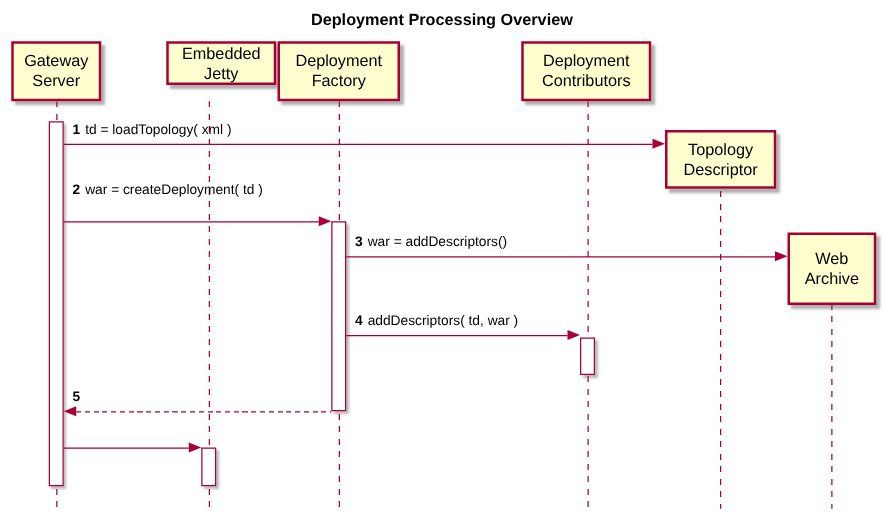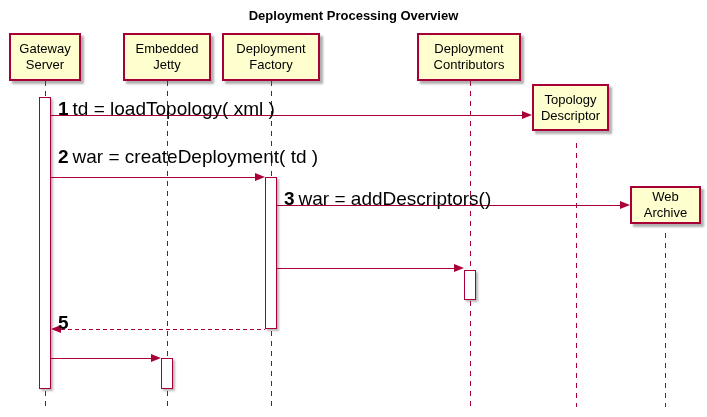--- a/index.html
+++ b/index.html
@@ -25,21 +25,21 @@
     position:absolute;width:12px;background:#ffffff;border:1px solid #A80036;
     box-shadow:2px 2px 2px rgba(80,80,80,0.4);z-index:2;box-sizing:border-box;
   }
   .mline{position:absolute;height:1px;background:#A80036;z-index:4;}
   .mline.dashed{
     background:repeating-linear-gradient(to right,#A80036 0px,#A80036 4px,transparent 4px,transparent 7px);
   }
   .head{position:absolute;width:0;height:0;border-top:4px solid transparent;border-bottom:4px solid transparent;z-index:4;}
   .head.right{border-left:10px solid #A80036;}
   .head.left{border-right:10px solid #A80036;}
-  .mlabel{position:absolute;font-size:19px;z-index:5;white-space:nowrap;}
+  .mlabel{position:absolute;font-size:11px;z-index:5;white-space:nowrap;}
   .mlabel b{font-weight:bold;}
   .mlabel .mtext{margin-left:4px;}
 </style>
 </head>
 <body>
 
 <div class="canvas">
 
   <div class="title">Deployment Processing Overview</div>
 
@@ -52,37 +52,37 @@
 
   <div class="act" style="left:39px;top:97px;height:292px"></div>
   <div class="act" style="left:265px;top:177px;height:152px"></div>
   <div class="act" style="left:464px;top:270px;height:30px"></div>
   <div class="act" style="left:161px;top:358px;height:31px"></div>
 
   <div class="pbox" style="left:9px;top:33px;width:72px;height:48px">
     <span>Gateway
 Server</span>
   </div>
-  <div class="pbox" style="left:123px;top:33px;width:88px;height:48px">
+  <div class="pbox" style="left:133px;top:33px;width:88px;height:35px">
     <span>Embedded
 Jetty</span>
   </div>
   <div class="pbox" style="left:222px;top:33px;width:98px;height:48px">
     <span>Deployment
 Factory</span>
   </div>
   <div class="pbox" style="left:417px;top:33px;width:104px;height:48px">
     <span>Deployment
 Contributors</span>
   </div>
-  <div class="pbox" style="left:532px;top:84px;width:77px;height:47px">
+  <div class="pbox" style="left:532px;top:104px;width:89px;height:47px">
     <span>Topology
 Descriptor</span>
   </div>
-  <div class="pbox" style="left:630px;top:186px;width:71px;height:38px">
+  <div class="pbox" style="left:630px;top:186px;width:71px;height:58px">
     <span>Web
 Archive</span>
   </div>
 
   <div class="mlabel" style="left:58px;top:98px">
     <b>1</b><span class="mtext">td = loadTopology( xml )</span>
   </div>
   <div class="mline" style="left:51px;top:115px;width:471px"></div>
   <div class="head right" style="left:522px;top:111px"></div>
 
@@ -91,20 +91,23 @@
   </div>
   <div class="mline" style="left:51px;top:177px;width:204px"></div>
   <div class="head right" style="left:255px;top:173px"></div>
 
   <div class="mlabel" style="left:284px;top:188px">
     <b>3</b><span class="mtext">war = addDescriptors()</span>
   </div>
   <div class="mline" style="left:277px;top:205px;width:343px"></div>
   <div class="head right" style="left:620px;top:201px"></div>
 
+  <div class="mlabel" style="left:284px;top:251px">
+    <b>4</b><span class="mtext">addDescriptors( td, war )</span>
+  </div>
   <div class="mline" style="left:277px;top:268px;width:177px"></div>
   <div class="head right" style="left:454px;top:264px"></div>
 
   <div class="mlabel" style="left:58px;top:312px">
     <b>5</b><span class="mtext"></span>
   </div>
   <div class="mline dashed" style="left:61px;top:329px;width:204px"></div>
   <div class="head left" style="left:51px;top:325px"></div>
 
   <div class="mline" style="left:51px;top:358px;width:100px"></div>

